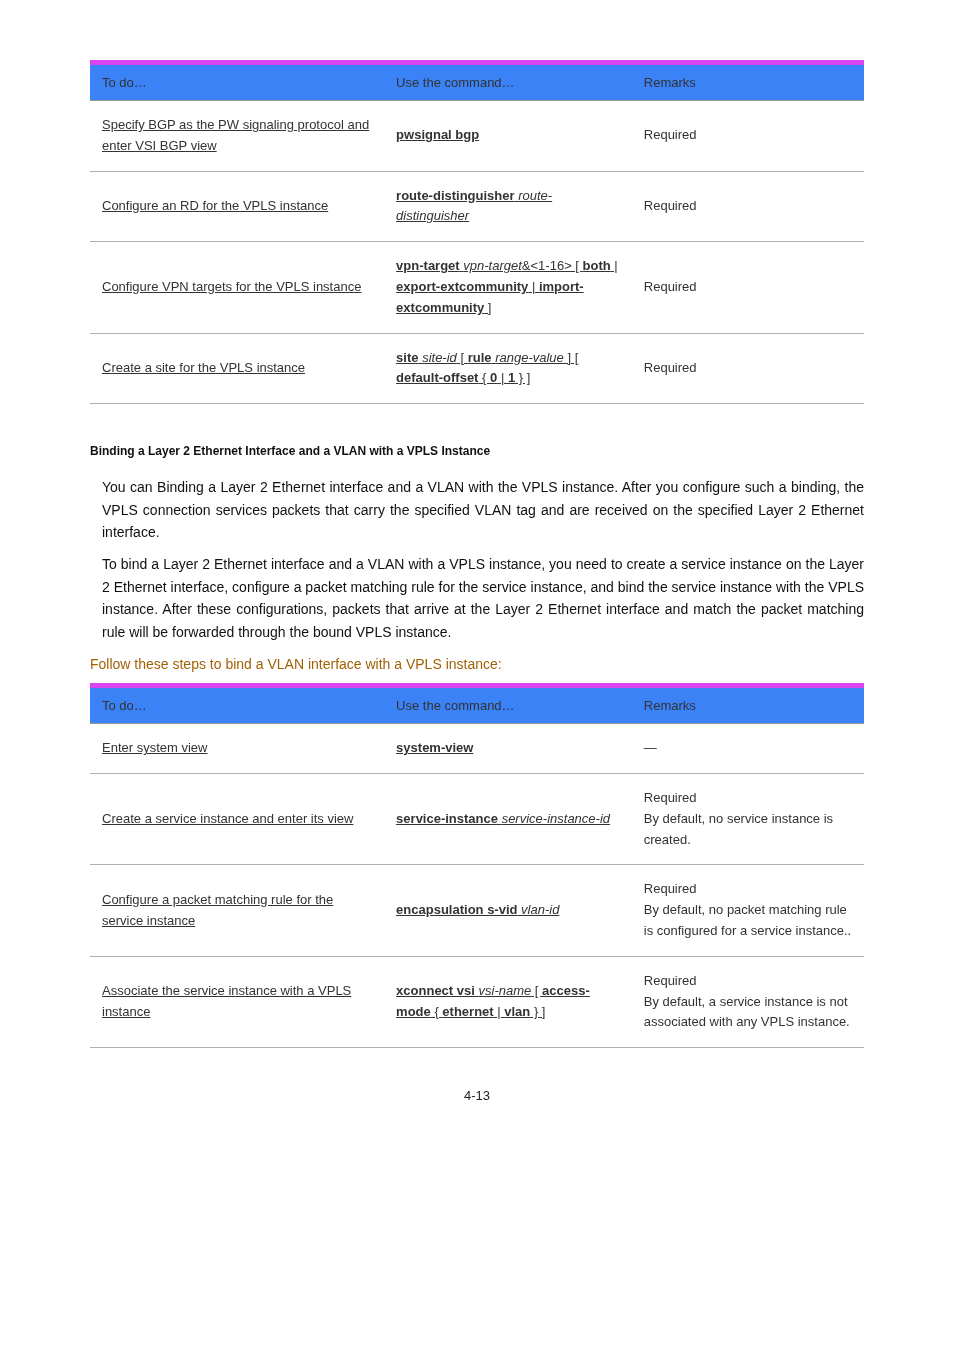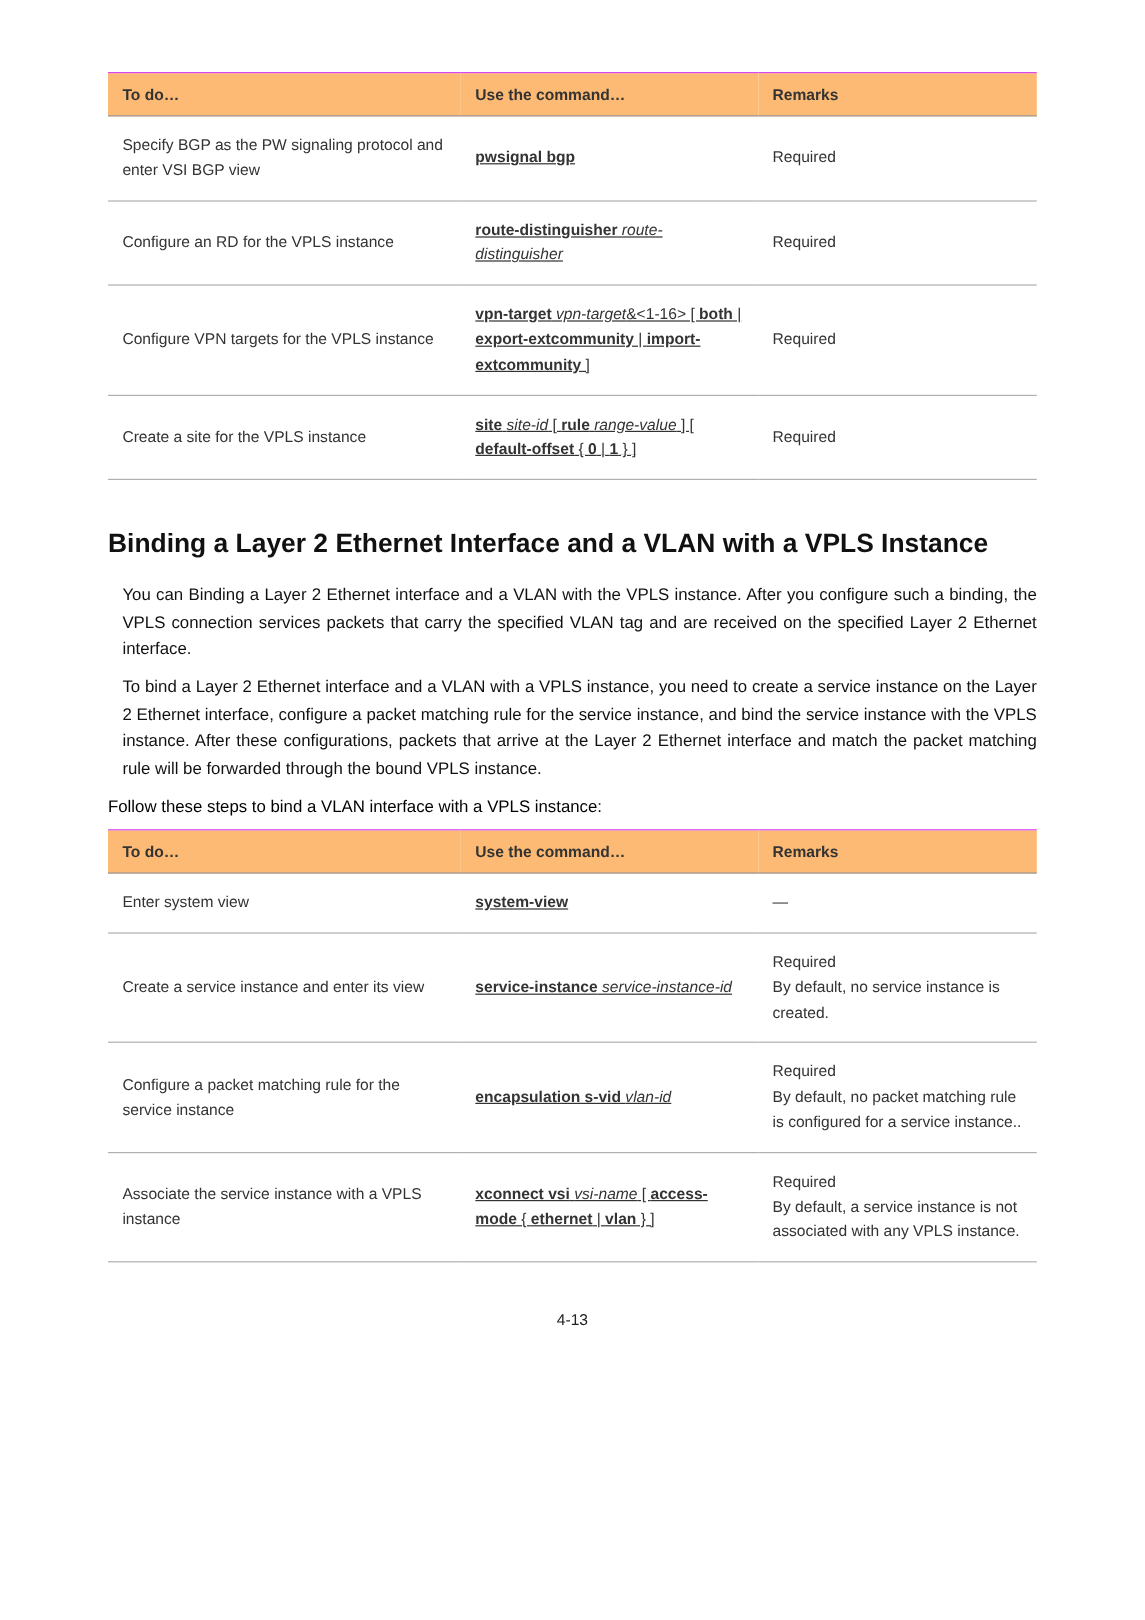--- a/index.html
+++ b/index.html
@@ -14,53 +14,53 @@
     padding: 60px 90px 40px 90px;
   }
   table {
     width: 100%;
     border-collapse: collapse;
     font-size: 13px;
     color: #333;
     margin-bottom: 40px;
   }
   th {
-    background: #fdba74;
+    background: #3b82f6;
     text-align: left;
     padding: 10px 12px;
-    font-weight: bold;
-    border-top: 1px solid #d946ef;
+    font-weight: normal;
+    border-top: 5px solid #d946ef;
     border-bottom: 1px solid #999;
   }
   td {
     padding: 14px 12px;
     border-bottom: 1px solid #b0b0b0;
     vertical-align: middle;
     line-height: 1.6;
   }
-  td.col1 { width: 38%; }
+  td.col1 { width: 38%; text-decoration: underline; }
   td.col2 { width: 32%; text-decoration: underline; }
   td.col3 { width: 30%; }
   .section-heading {
-    font-size: 22px;
+    font-size: 12px;
     font-weight: bold;
     color: #111;
     margin: 30px 0 18px 0;
   }
   p.body-text {
     font-size: 14px;
     line-height: 1.6;
     color: #111;
     margin: 0 0 10px 12px;
     text-align: justify;
   }
   p.follow {
     font-size: 14px;
     line-height: 1.6;
-    color: #000000;
+    color: #a16207;
     margin: 10px 0 8px 0;
   }
   .page-footer {
     text-align: center;
     font-size: 13px;
     color: #222;
     margin-top: 13px;
   }
   .cmd { font-weight: bold; }
   .ital { font-style: italic; }

